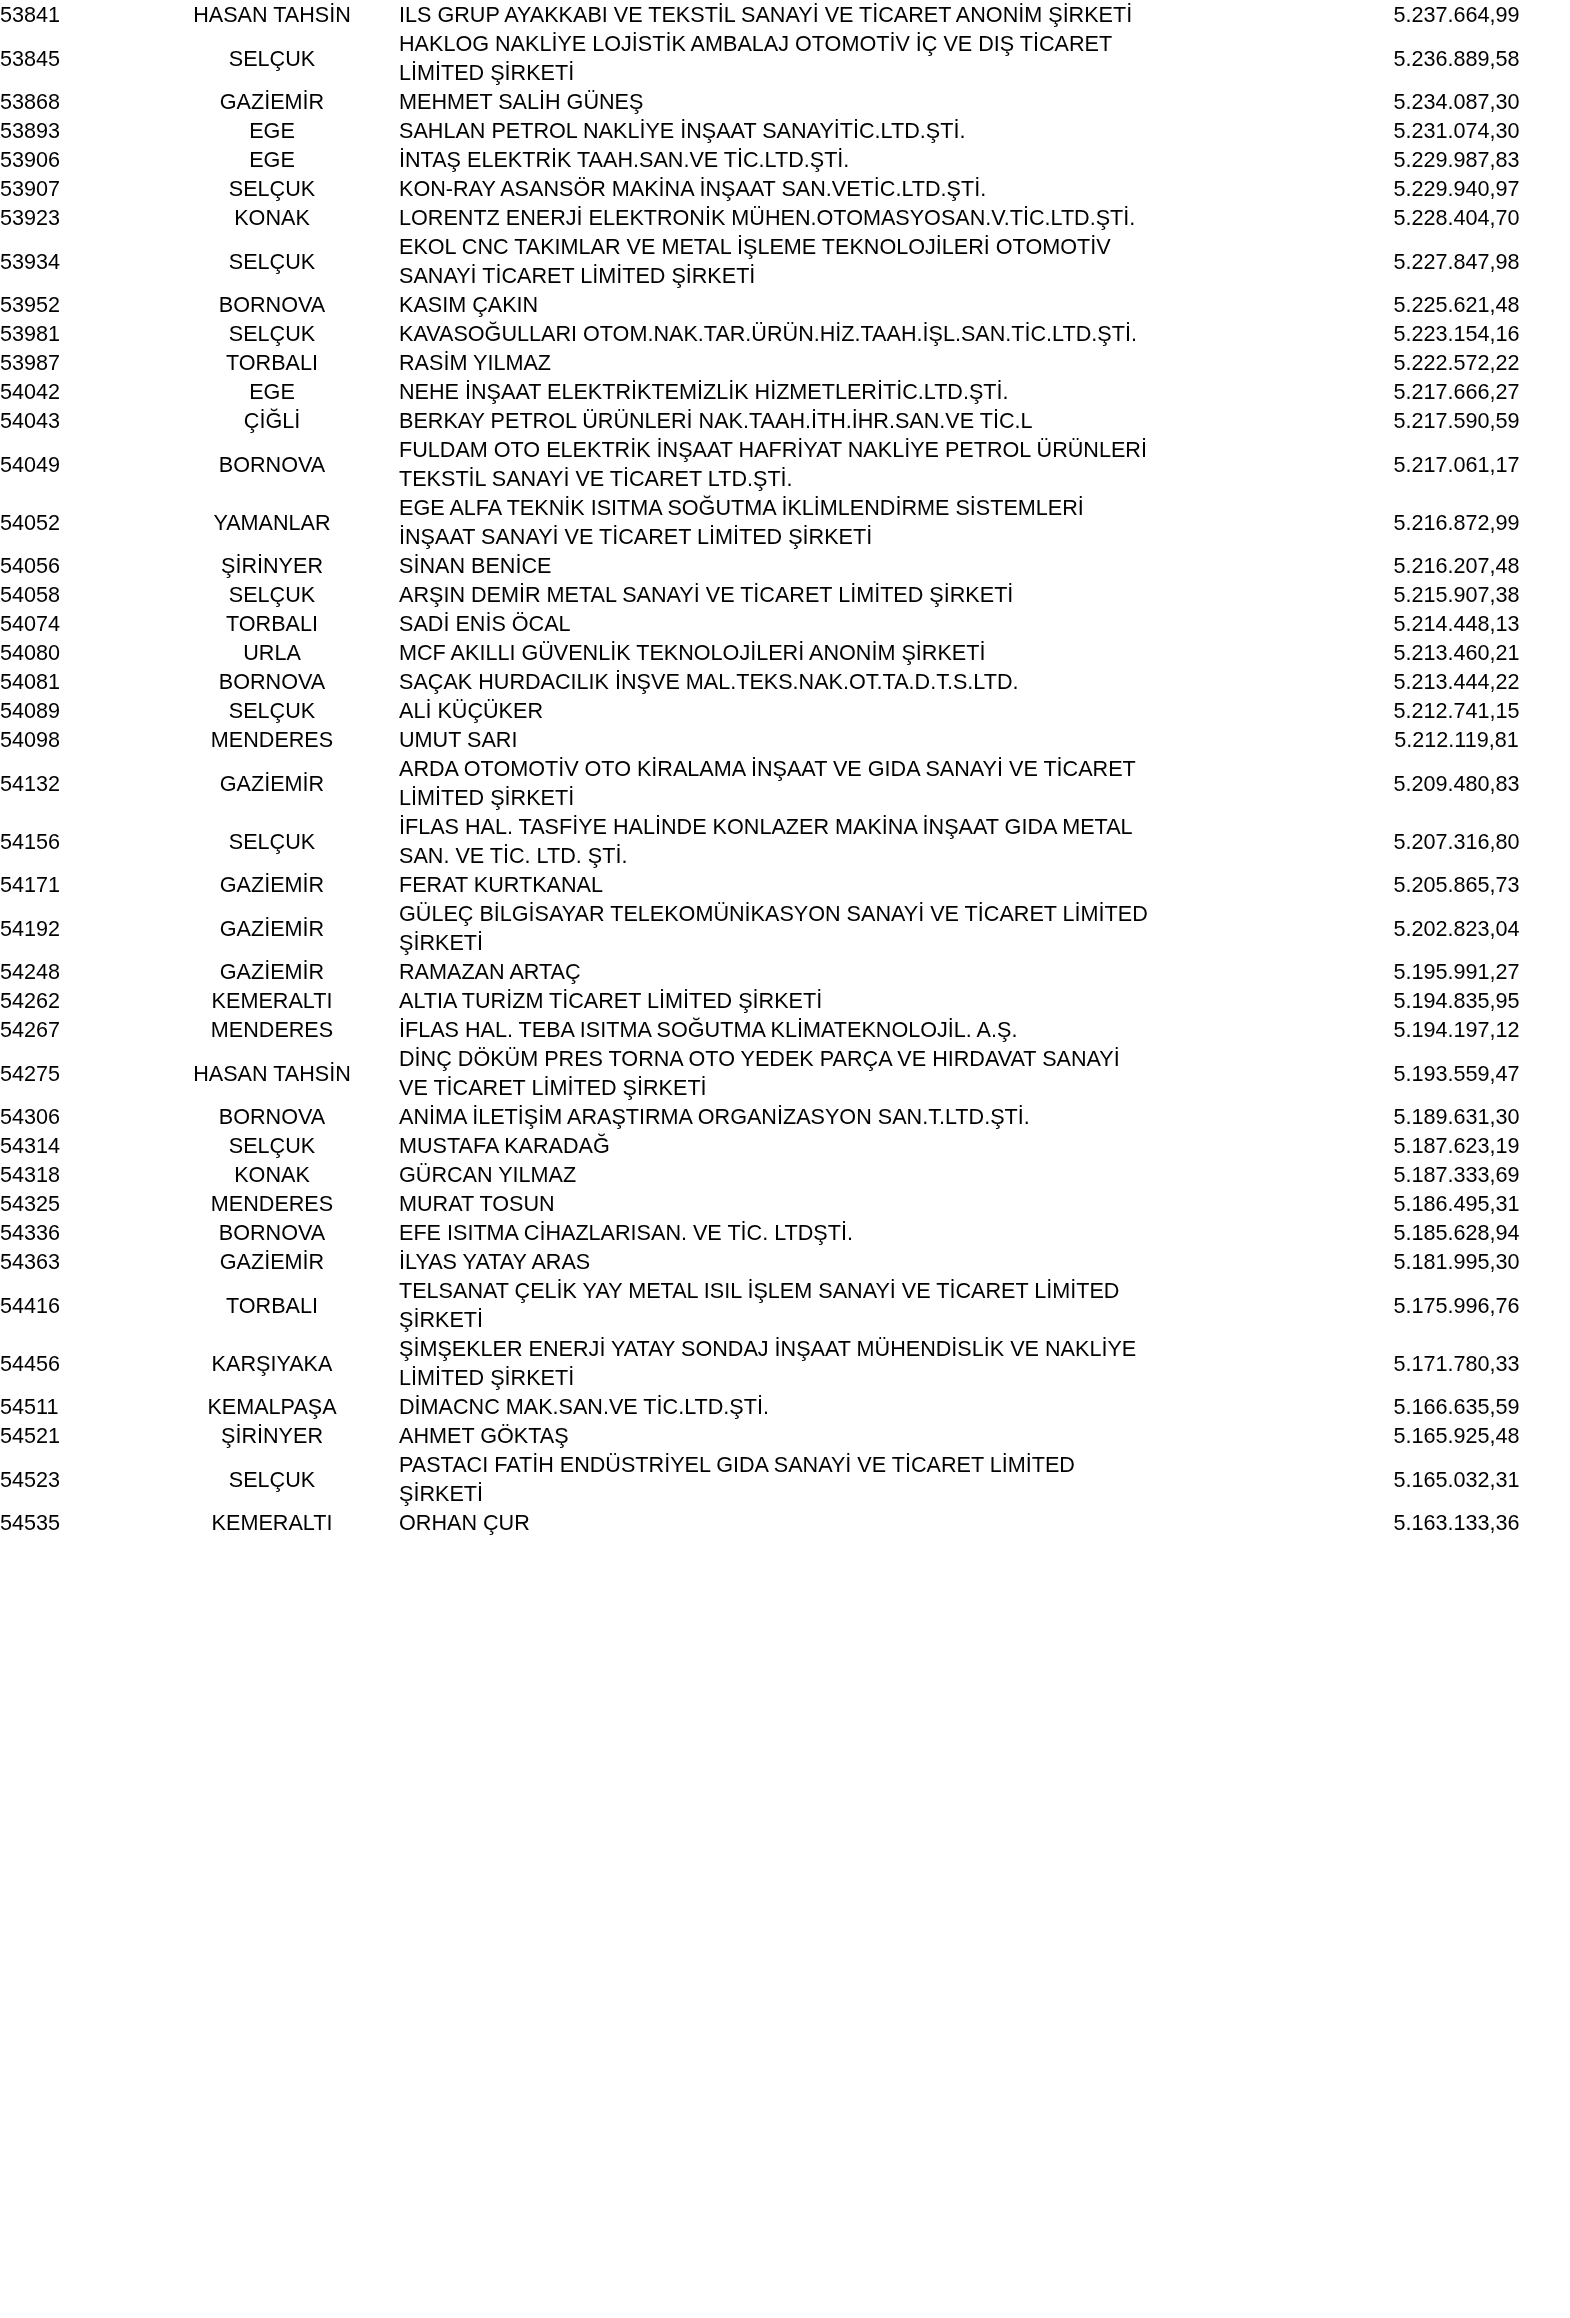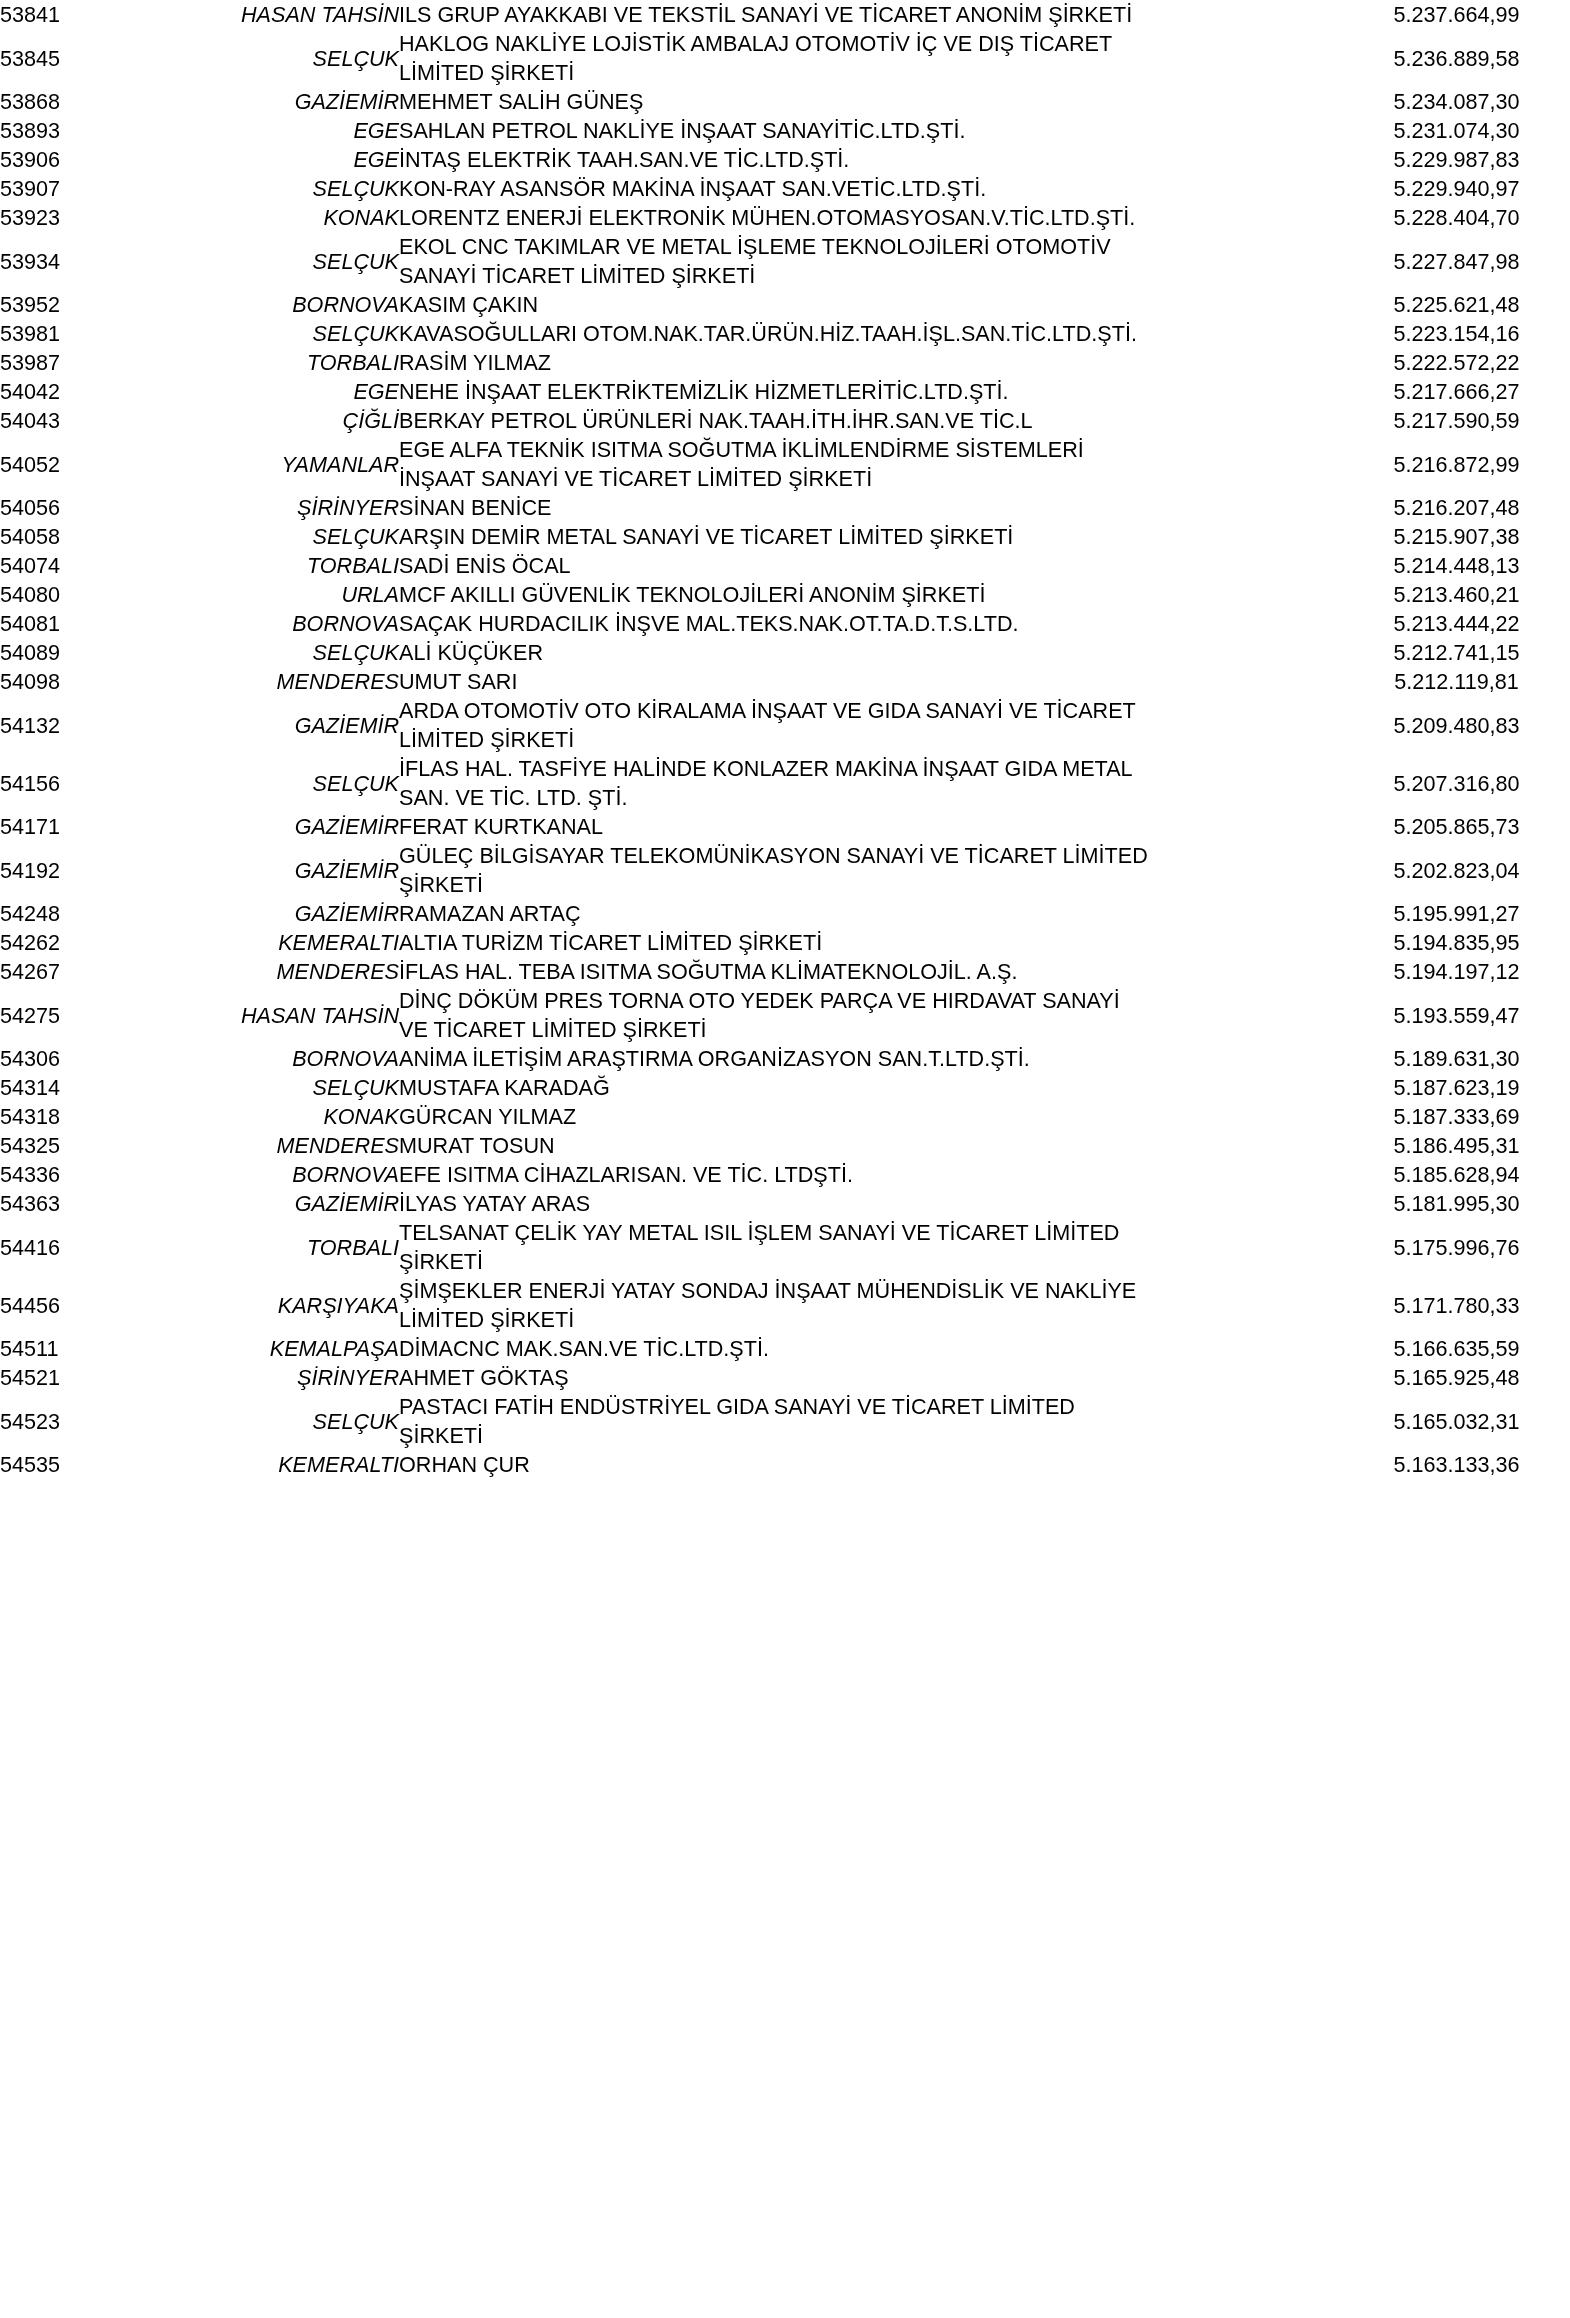--- a/index.html
+++ b/index.html
@@ -42,22 +42,21 @@
   }
   td.c-id {
     width: 145px;
     padding-left: 25px;
     box-sizing: border-box;
     text-align: left;
   }
   td.c-unit {
     width: 254px;
     box-sizing: border-box;
-    text-align: right;
-    font-style: italic;
+    text-align: center;
   }
   td.c-name {
     width: 943px;
     box-sizing: border-box;
     padding-right: 6px;
     text-align: left;
     white-space: normal;
   }
   td.c-name .nm {
     display: block;
@@ -183,20 +182,29 @@
         </tr>
         <tr class="one-line">
           <td class="c-id">54043</td>
           <td class="c-unit">ÇİĞLİ</td>
           <td class="c-name">
             <span class="nm">BERKAY PETROL ÜRÜNLERİ NAK.TAAH.İTH.İHR.SAN.VE TİC.L</span>
           </td>
           <td class="c-amount">5.217.590,59</td>
         </tr>
         <tr class="two-line">
+          <td class="c-id">54049</td>
+          <td class="c-unit">BORNOVA</td>
+          <td class="c-name">
+            <span class="nm">FULDAM OTO ELEKTRİK İNŞAAT HAFRİYAT NAKLİYE PETROL ÜRÜNLERİ</span>
+            <span class="nm">TEKSTİL SANAYİ VE TİCARET LTD.ŞTİ.</span>
+          </td>
+          <td class="c-amount">5.217.061,17</td>
+        </tr>
+        <tr class="two-line">
           <td class="c-id">54052</td>
           <td class="c-unit">YAMANLAR</td>
           <td class="c-name">
             <span class="nm">EGE ALFA TEKNİK ISITMA SOĞUTMA İKLİMLENDİRME SİSTEMLERİ</span>
             <span class="nm">İNŞAAT SANAYİ VE TİCARET LİMİTED ŞİRKETİ</span>
           </td>
           <td class="c-amount">5.216.872,99</td>
         </tr>
         <tr class="one-line">
           <td class="c-id">54056</td>

